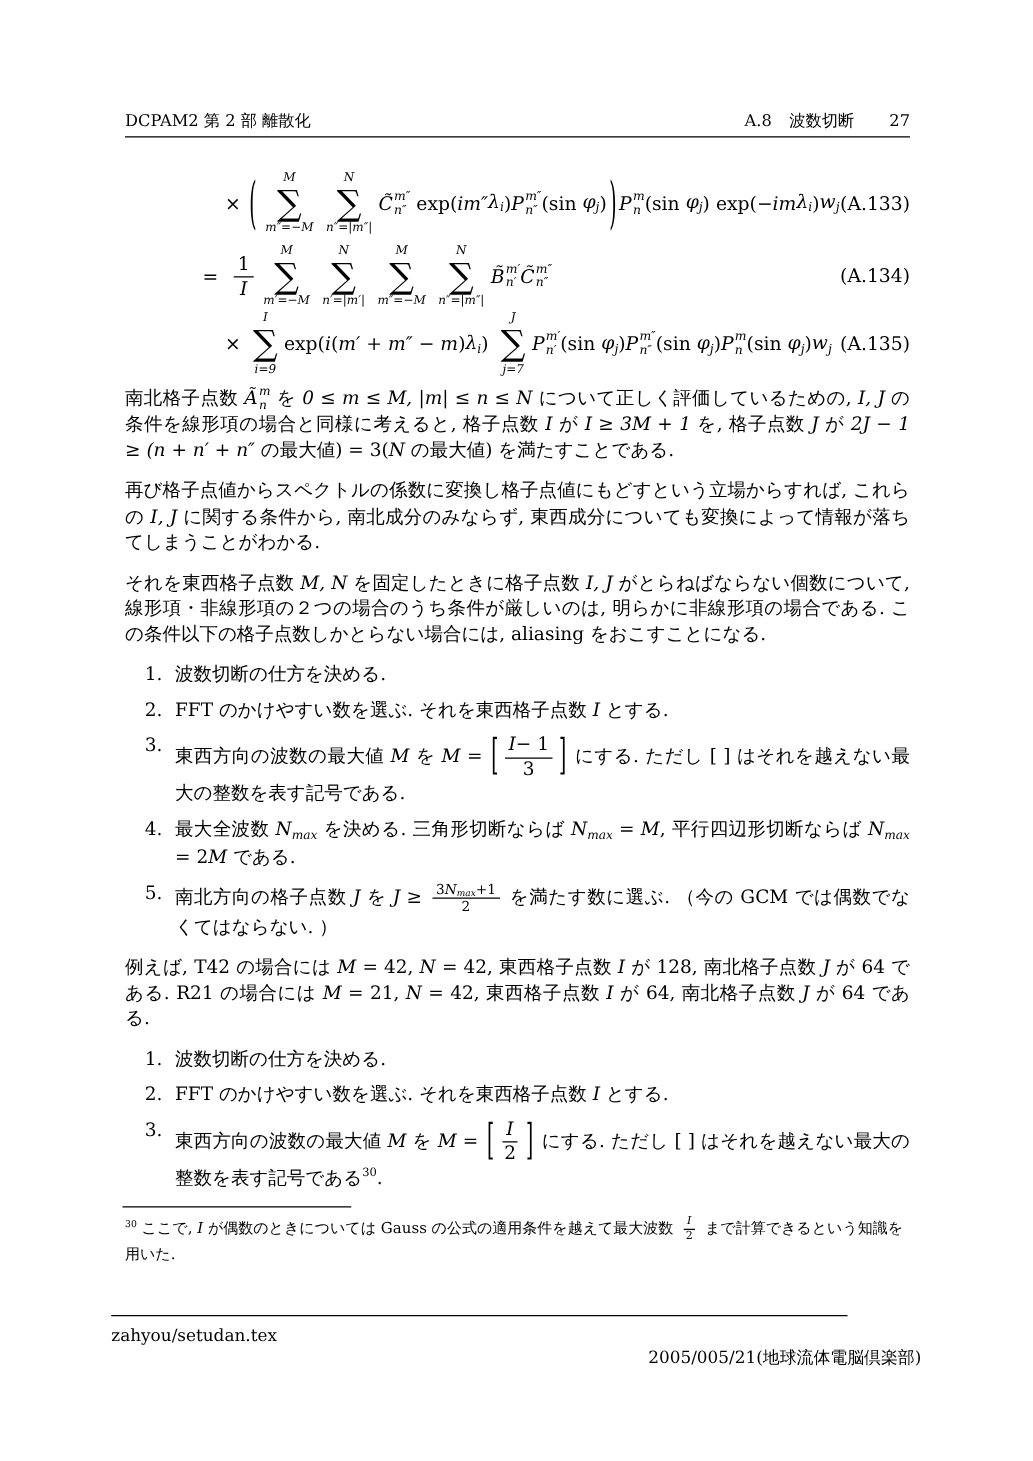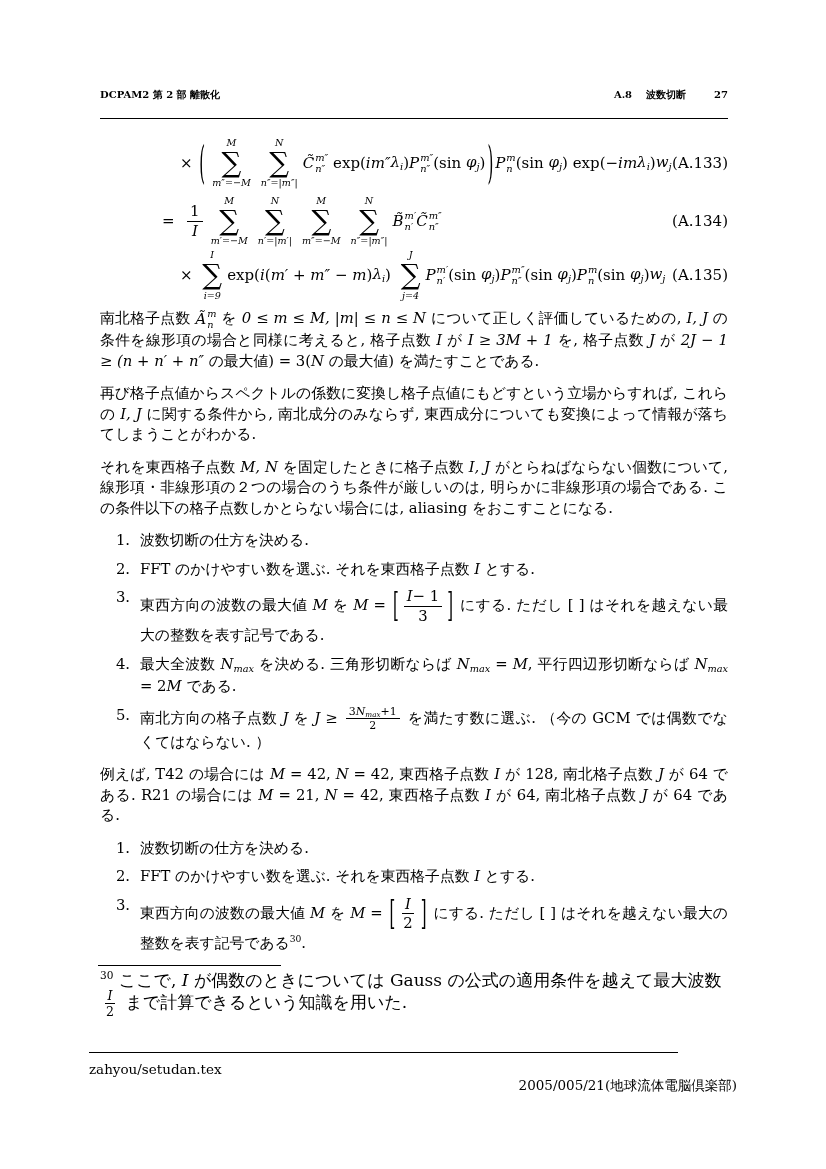--- a/index.html
+++ b/index.html
@@ -6,22 +6,22 @@
   html,body{margin:0;padding:0;}
   body{
     width:826px;height:1169px;background:#ffffff;color:#000;
     font-family:"DejaVu Serif","Liberation Serif",serif;
     position:relative;overflow:hidden;
   }
   
   .header{
     position:absolute;left:100px;top:88px;width:628px;
     display:flex;align-items:baseline;
-    font-weight:bold;font-size:10px;
-    border-bottom:1.4px solid #000;padding-bottom:16px;
+    font-weight:normal;font-size:13px;
+    border-bottom:1.4px solid #000;padding-bottom:3px;
   }
   .header .hright{margin-left:auto;display:flex;align-items:baseline;}
   .header .sec-no{margin-right:14px;}
   .header .sec-title{margin-right:28px;}
   
   .main{position:absolute;left:100px;top:133px;width:628px;font-size:14.8px;line-height:20.5px;}
   .para{margin:0 0 12px 0;text-align:justify;}
   .olist{margin:2px 0 12px 0;}
   .li{display:flex;margin-bottom:8px;}
   .li .num{width:30px;min-width:30px;text-align:right;margin-right:10px;}
@@ -50,21 +50,21 @@
          margin:0 5px;vertical-align:middle;}
   .t-sum .t-lim{font-size:0.64em;font-style:italic;line-height:1.25;white-space:nowrap;}
   .t-sigma{font-size:1.85em;line-height:0.95;padding:1px 0;}
   .t-frac{display:inline-flex;flex-direction:column;align-items:center;
           vertical-align:middle;margin:0 3px;line-height:1.25;}
   .t-frac .t-num{border-bottom:1px solid #000;padding:0 3px;display:inline-flex;align-items:baseline;justify-content:center;}
   .t-frac .t-den{padding:0 3px;display:inline-flex;justify-content:center;}
   .t-frac.small{font-size:0.74em;line-height:1.2;}
   .t-big{display:inline-block;transform-origin:center;margin:0 2px;}
   
-  .footnote{margin-top:10px;font-size:17px;line-height:16px;}
+  .footnote{margin-top:10px;font-size:12px;line-height:16px;}
   .fnrule{width:183px;border-top:1px solid #000;margin:0 0 6px -2px;}
   
   .footer{position:absolute;left:89px;top:1052px;width:648px;font-size:13.5px;}
   .ftrule{width:589px;border-top:1px solid #000;margin-bottom:8px;}
   .ftrow{display:flex;flex-direction:column;}
   .ftrow .ftright{margin-left:auto;}
 </style>
 </head>
 <body>
 
@@ -126,21 +126,21 @@
         <span class="eqcontent">
             <span class="t-rm">× </span>
             <span class="t-sum"><span class="t-lim">I</span><span class="t-sigma">∑</span><span class="t-lim">i=9</span></span>
             <span class="t-rm">exp(</span>
             <span class="t-it">i</span>
             <span class="t-rm">(</span>
             <span class="t-it">m′ + m″ − m</span>
             <span class="t-rm">)</span>
             <span class="t-bsub"><span class="base">λ</span><span class="t-sub">i</span></span>
             <span class="t-rm">) </span>
-            <span class="t-sum"><span class="t-lim">J</span><span class="t-sigma">∑</span><span class="t-lim">j=4</span></span>
+            <span class="t-sum"><span class="t-lim">J</span><span class="t-sigma">∑</span><span class="t-lim">j=7</span></span>
             <span class="t-sp"><span class="base">P</span><span class="t-stack"><span class="t-ssup">m′</span><span class="t-ssub">n′</span></span></span>
             <span class="t-rm">(sin </span>
             <span class="t-bsub"><span class="base">φ</span><span class="t-sub">j</span></span>
             <span class="t-rm">)</span>
             <span class="t-sp"><span class="base">P</span><span class="t-stack"><span class="t-ssup">m″</span><span class="t-ssub">n″</span></span></span>
             <span class="t-rm">(sin </span>
             <span class="t-bsub"><span class="base">φ</span><span class="t-sub">j</span></span>
             <span class="t-rm">)</span>
             <span class="t-sp"><span class="base">P</span><span class="t-stack"><span class="t-ssup">m</span><span class="t-ssub">n</span></span></span>
             <span class="t-rm">(sin </span>

